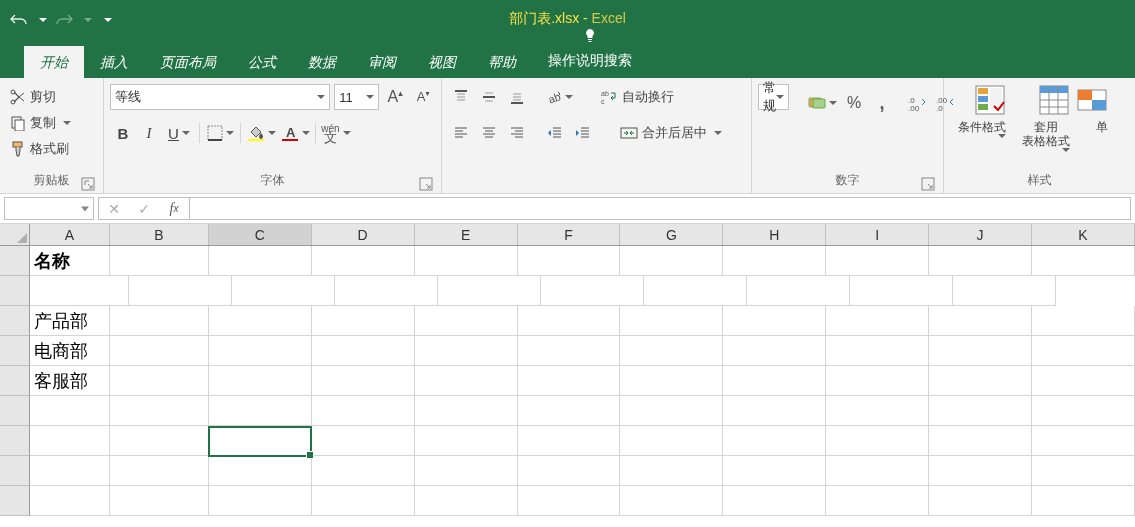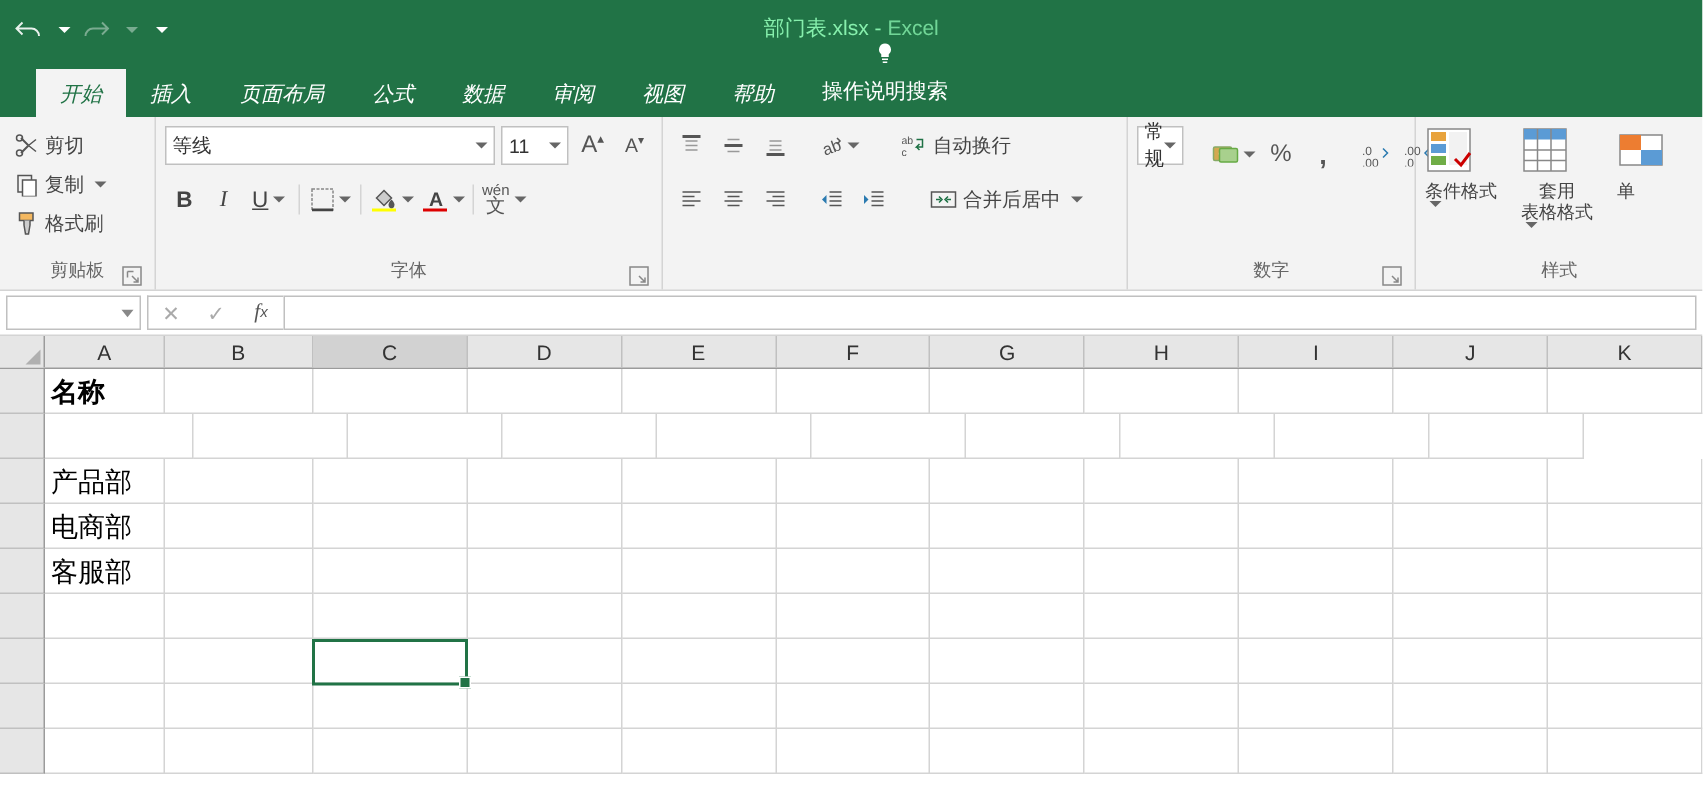--- a/index.html
+++ b/index.html
@@ -1,19 +1,19 @@
 <!DOCTYPE html>
 <html><head>
 <meta charset="utf-8">
 <style>
 * { box-sizing: border-box; margin: 0; padding: 0; font-family: "Microsoft YaHei", "Segoe UI", sans-serif; }
 body { background: #fff; overflow: hidden; width: 1135px; height: 527px; position: relative; }
 
 
-.title-bar { background: #217346; height: 40px; display: flex; align-items: center; color: #86efac; font-size: 12px; }
+.title-bar { background: #217346; height: 40px; display: flex; align-items: center; color: #fde047; font-size: 12px; }
 .qat { display: flex; align-items: center; gap: 4px; padding-left: 6px; }
 .qat-btn { width: 26px; height: 26px; display: flex; align-items: center; justify-content: center; opacity: 0.9; }
 .qat .disabled { opacity: 0.4; }
 .title-text { position: absolute; left: 50%; transform: translateX(-50%); top: 10px; font-size: 14px; }
 .title-text .app { opacity: 0.8; }
 
 
 .ribbon-tabs { background: #217346; height: 38px; display: flex; align-items: flex-end; color: #fff; font-size: 14px; padding-left: 0; }
 .tab { padding: 8px 16px 8px; height: 32px; line-height: 16px; cursor: pointer; font-style: italic; }
 .tab.active { background: #f3f3f3; color: #217346; }
@@ -43,21 +43,21 @@
 .align-body { display: flex; flex-direction: column; padding-top: 2px; gap: 4px; }
 .align-row { display: flex; align-items: center; gap: 2px; }
 .text-btn { display: flex; align-items: center; gap: 4px; font-size: 13px; color: #444; padding: 0 6px; height: 26px; }
 
 
 .num-body { display: flex; flex-direction: row; padding-top: 2px; gap: 16px; }
 .num-row2 { display: flex; gap: 2px; align-items: center; }
 
 
 .styles-body { display: flex; gap: 8px; padding-top: 2px; }
-.big-btn { display: flex; flex-direction: column; align-items: flex-start; width: 56px; font-size: 12px; color: #444; line-height: 14px; text-align: center; }
+.big-btn { display: flex; flex-direction: column; align-items: flex-end; width: 56px; font-size: 12px; color: #444; line-height: 14px; text-align: center; }
 .big-btn .ico { width: 32px; height: 32px; margin-bottom: 4px; }
 
 
 .fbar-area { background: #fff; height: 30px; display: flex; border-bottom: 1px solid #d4d4d4; }
 .name-box { width: 90px; border: 1px solid #c0c0c0; margin: 3px 4px; background: #fff; display: flex; align-items: center; padding: 0 6px; font-size: 13px; color: #666; position: relative; }
 .name-box::after { content: ""; position: absolute; right: 4px; top: 50%; transform: translateY(-50%); border-left: 4px solid transparent; border-right: 4px solid transparent; border-top: 5px solid #888; }
 .fbar-btns { display: flex; align-items: center; border: 1px solid #c0c0c0; border-right: none; margin: 3px 0; }
 .fbar-btns .fb { width: 30px; height: 100%; display: flex; align-items: center; justify-content: center; color: #aaa; font-size: 14px; }
 .fbar-input { flex: 1; border: 1px solid #c0c0c0; margin: 3px 4px 3px 0; background: #fff; }
 

